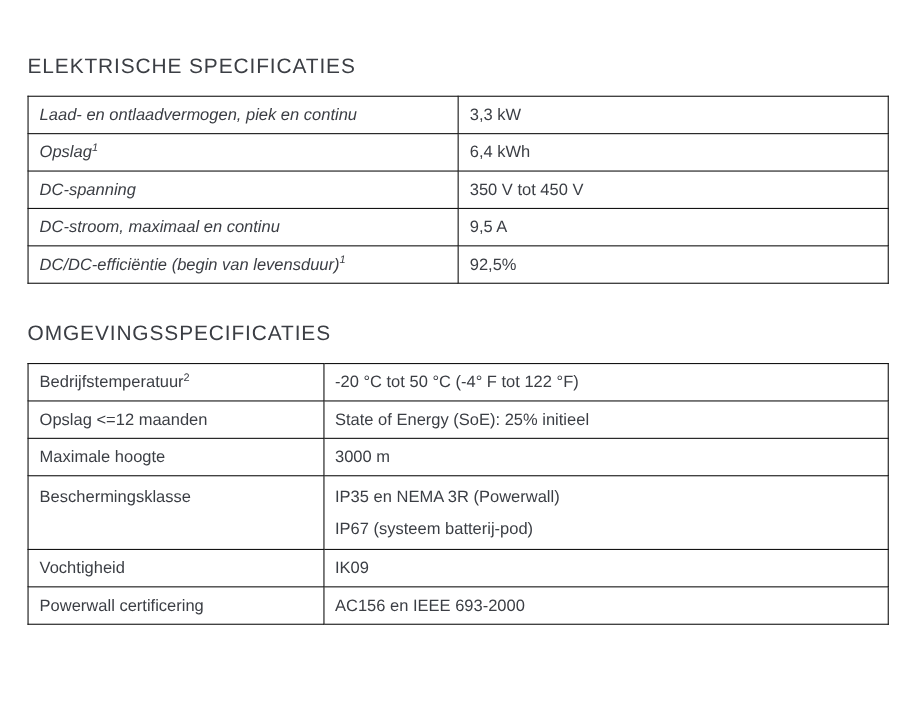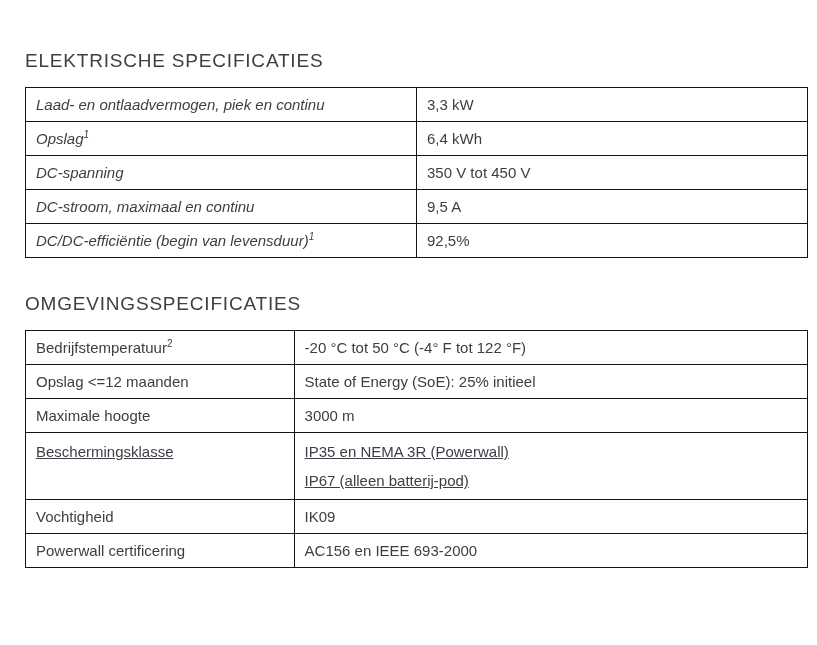--- a/index.html
+++ b/index.html
@@ -54,21 +54,20 @@
   .t1 td.cell-label { width: 50%; font-style: italic; }
   .t1 td.cell-value { width: 50%; }
   .t2 td.cell-label { width: 33.5%; }
   .t2 td.cell-value { width: 66.5%; }
   tr.tall td { height: 42px; } 
   tr.multi td {
     vertical-align: top;
     padding-top: 8px;
     padding-bottom: 8px;
     height: 50px; 
-    text-decoration: underline;
   }
   tr.multi td.cell-value div.vline + div.vline {
     margin-top: 8px;
   }
   sup {
     font-size: 10px;
     line-height: 0;
     vertical-align: super;
   }
 </style>
@@ -135,21 +134,21 @@
           <tr>
             <td class="cell-label"><span>Maximale hoogte</span><sup></sup></td>
             <td class="cell-value">
                 <div class="vline">3000 m</div>
               </td>
           </tr>
           <tr class="multi">
             <td class="cell-label"><span>Beschermingsklasse</span><sup></sup></td>
             <td class="cell-value">
               <div class="vline">IP35 en NEMA 3R (Powerwall)</div>
-              <div class="vline">IP67 (alleen batterij-pod)</div>
+              <div class="vline">IP67 (systeem batterij-pod)</div>
             </td>
           </tr>
           <tr>
             <td class="cell-label"><span>Vochtigheid</span><sup></sup></td>
             <td class="cell-value">
                 <div class="vline">IK09</div>
               </td>
           </tr>
           <tr>
             <td class="cell-label"><span>Powerwall certificering</span><sup></sup></td>

